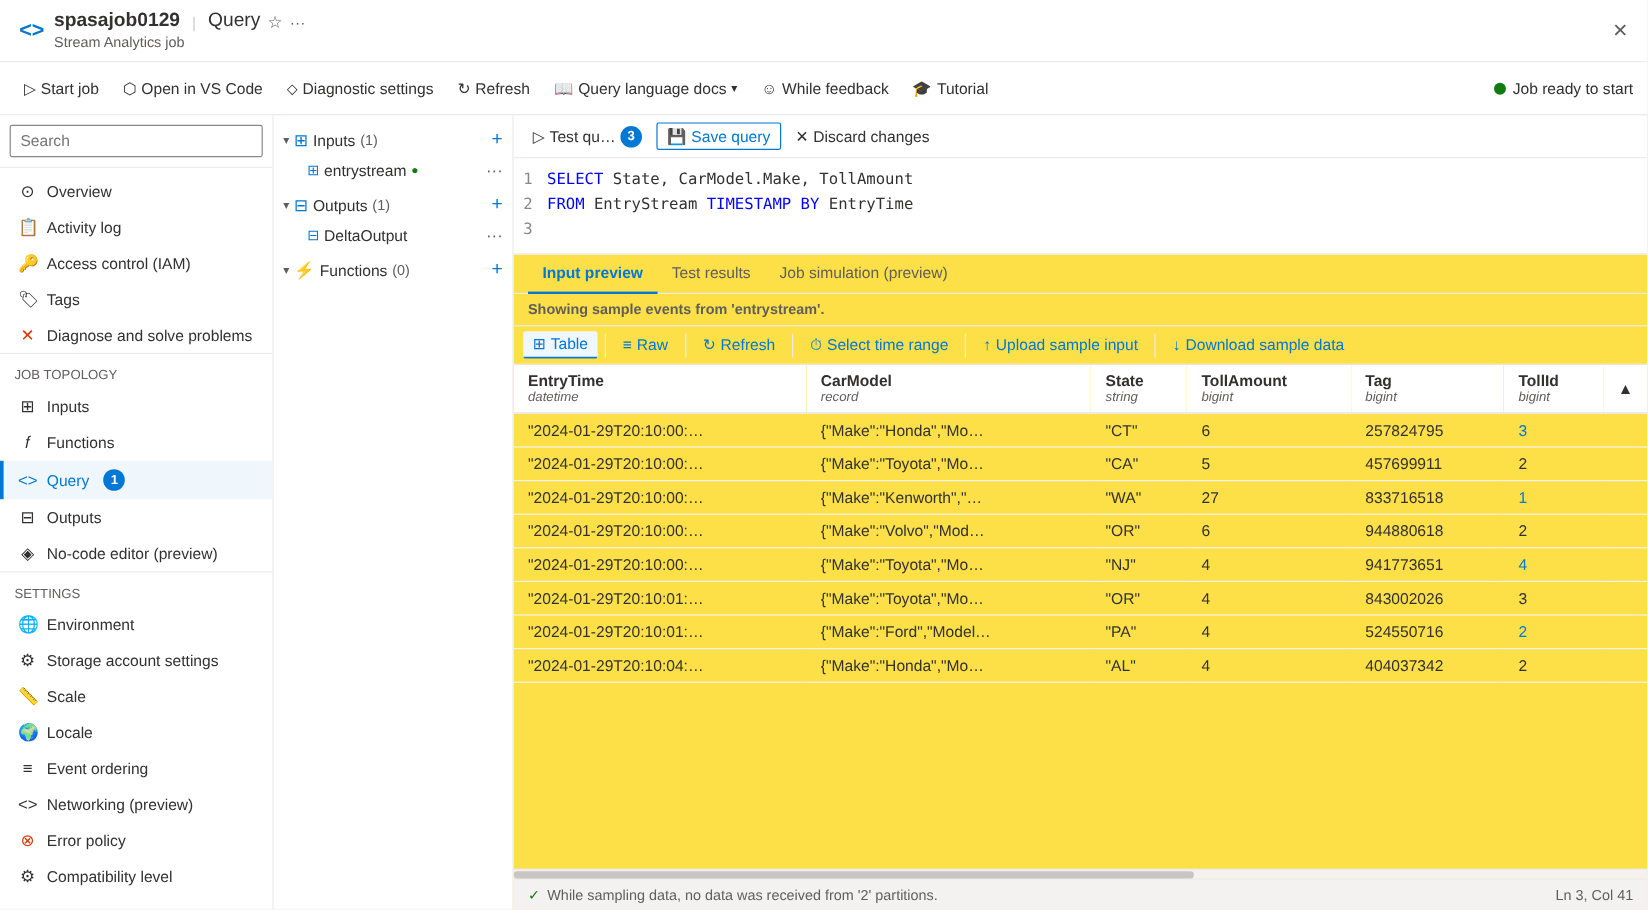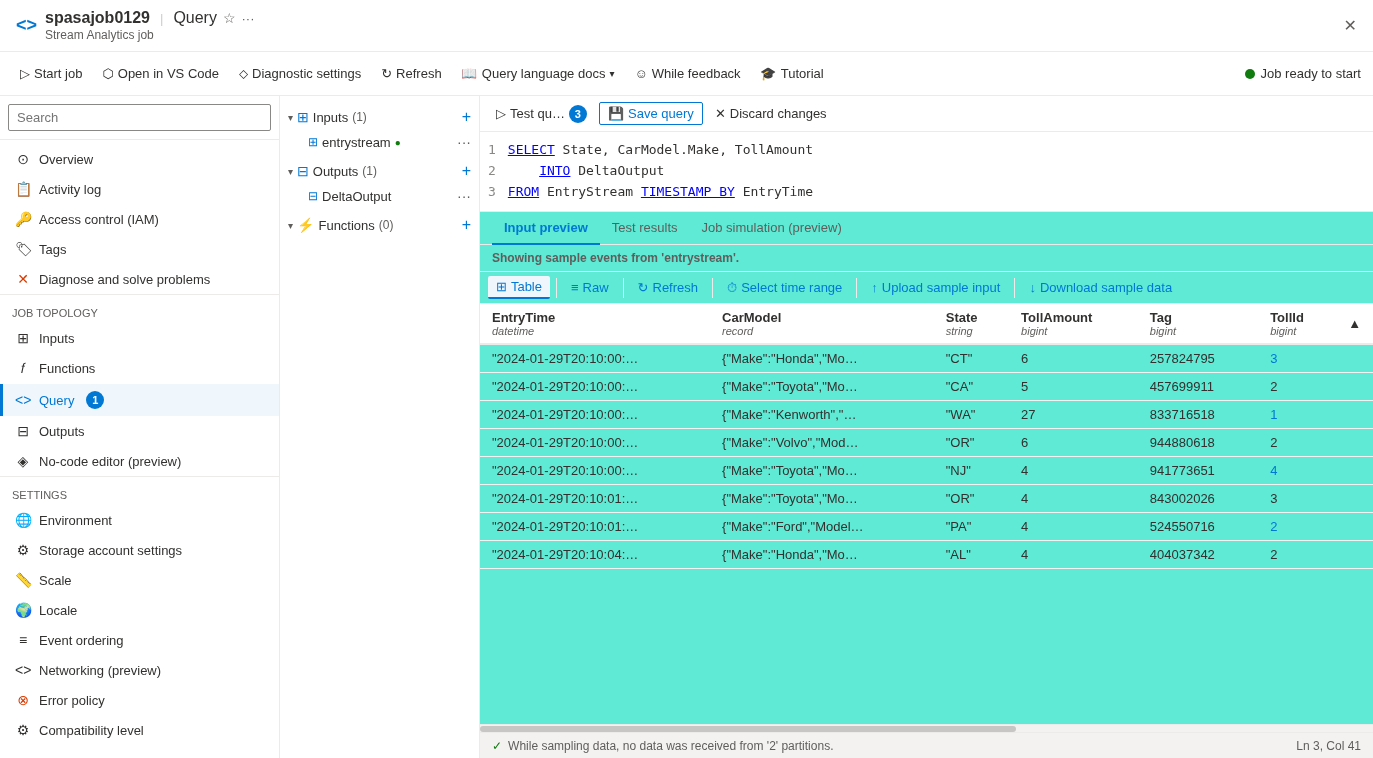--- a/index.html
+++ b/index.html
@@ -37,21 +37,21 @@
     }
     .toolbar-right { margin-left: auto; display: flex; align-items: flex-start; gap: 6px; }
     .job-status { display: flex; align-items: center; gap: 6px; font-size: 13px; }
     .status-dot { width: 10px; height: 10px; border-radius: 50%; background: #107c10; }
 
     
     .body { display: flex; flex: 1; overflow: hidden; }
 
     
     .sidebar {
-      width: 280px; background: #fff; border-right: 1px solid #edebe9;
+      width: 228px; background: #fff; border-right: 1px solid #edebe9;
       display: flex; flex-direction: column; overflow-y: auto; flex-shrink: 0;
     }
     .sidebar-search {
       padding: 8px; border-bottom: 1px solid #edebe9;
     }
     .sidebar-search input {
       width: 100%; padding: 5px 8px; border: 1px solid #8a8886; border-radius: 2px;
       font-size: 13px; outline: none;
     }
     .sidebar-nav { padding: 4px 0; }
@@ -121,25 +121,25 @@
       background: #fff; padding: 8px; font-family: 'Consolas', monospace; font-size: 13px;
       flex: 0 0 80px; border-bottom: 1px solid #edebe9; position: relative;
       display: flex;
     }
     .line-numbers {
       color: #8a8886; margin-right: 12px; text-align: right; user-select: none;
       line-height: 1.6;
     }
     .code-content { line-height: 1.6; flex: 1; }
     .code-line { white-space: pre; }
-    .kw { color: #0000ff; font-weight: 500; text-decoration: underline; }
+    .kw { color: #0000ff; font-weight: 500; }
 
     
     .preview-panel {
-      flex: 1; display: flex; flex-direction: column; overflow: hidden; background: #5eead4;
+      flex: 1; display: flex; flex-direction: column; overflow: hidden; background: #fde047;
     }
     .preview-tabs {
       display: flex; align-items: center; border-bottom: 1px solid #edebe9;
       padding: 0 12px;
     }
     .preview-tab {
       padding: 8px 12px; cursor: pointer; font-size: 13px; color: #605e5c;
       border-bottom: 2px solid transparent; margin-bottom: -1px;
     }
     .preview-tab.active { color: #0078d4; border-bottom-color: #0078d4; font-weight: 600; }
@@ -412,21 +412,20 @@
           </div>
 
           <div class="code-editor">
             <div class="line-numbers">
               <div>1</div>
               <div>2</div>
               <div>3</div>
             </div>
             <div class="code-content">
               <div class="code-line"><span class="kw">SELECT</span> State, CarModel.Make, TollAmount</div>
-              <div class="code-line">    <span class="kw">INTO</span> DeltaOutput</div>
               <div class="code-line"><span class="kw">FROM</span> EntryStream <span class="kw">TIMESTAMP BY</span> EntryTime</div>
             </div>
           </div>
 
           <div class="preview-panel">
 
             <div class="preview-tabs">
               <div class="preview-tab active">Input preview</div>
               <div class="preview-tab">Test results</div>
               <div class="preview-tab">Job simulation (preview)</div>

